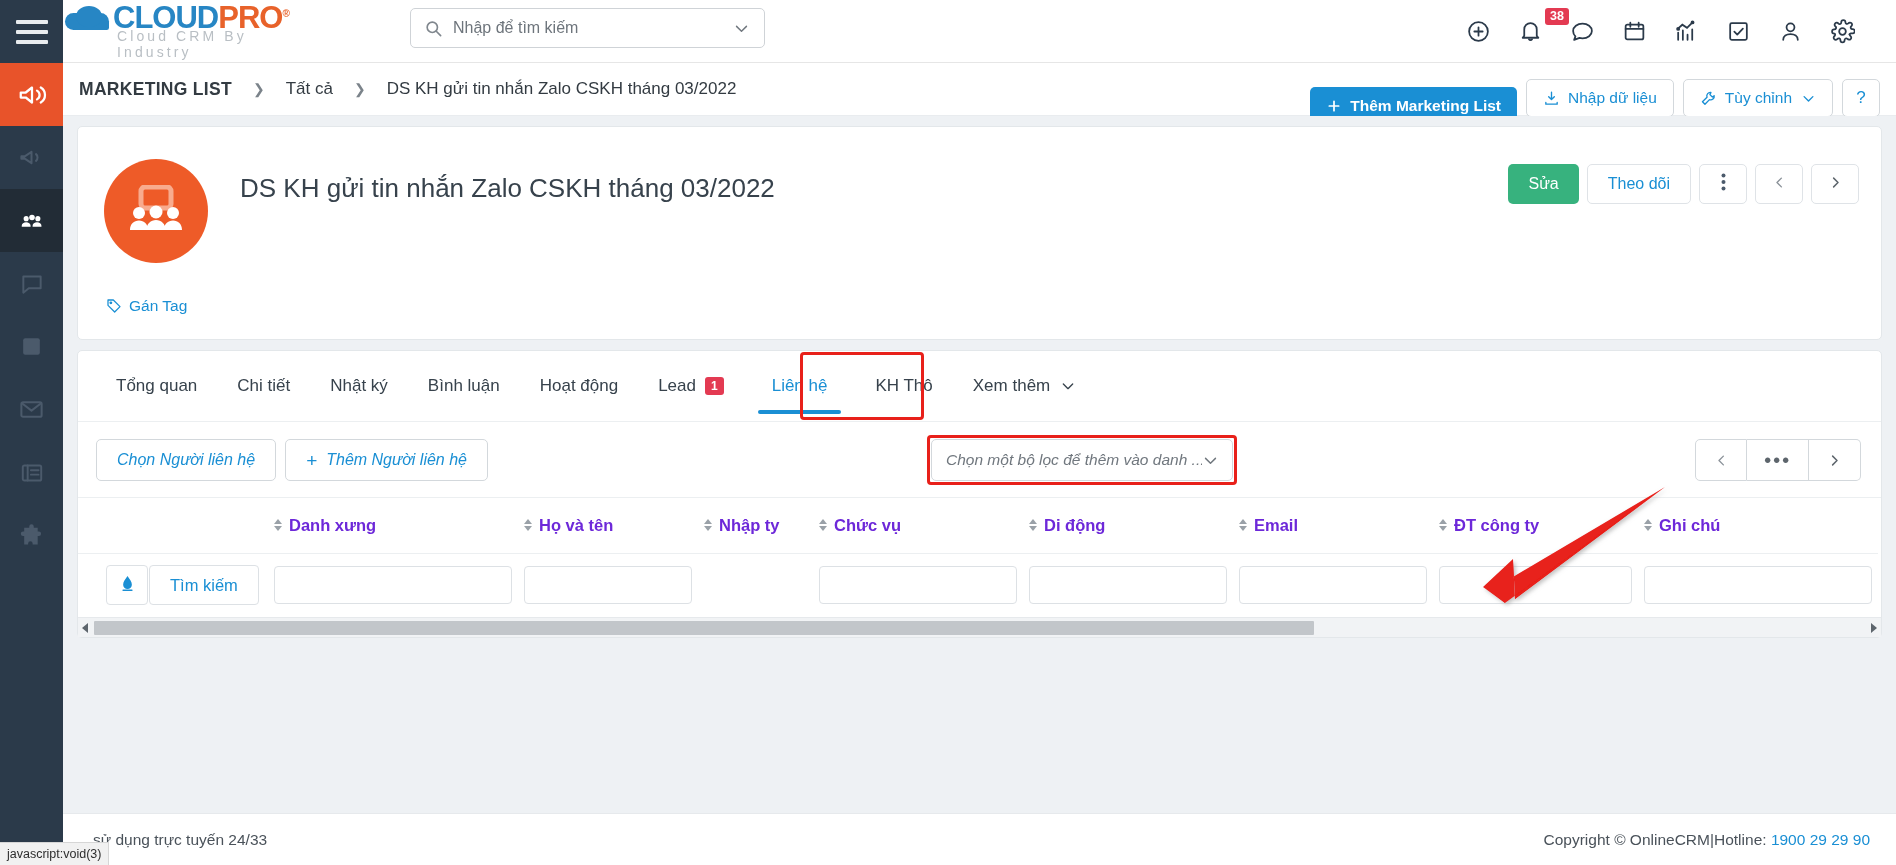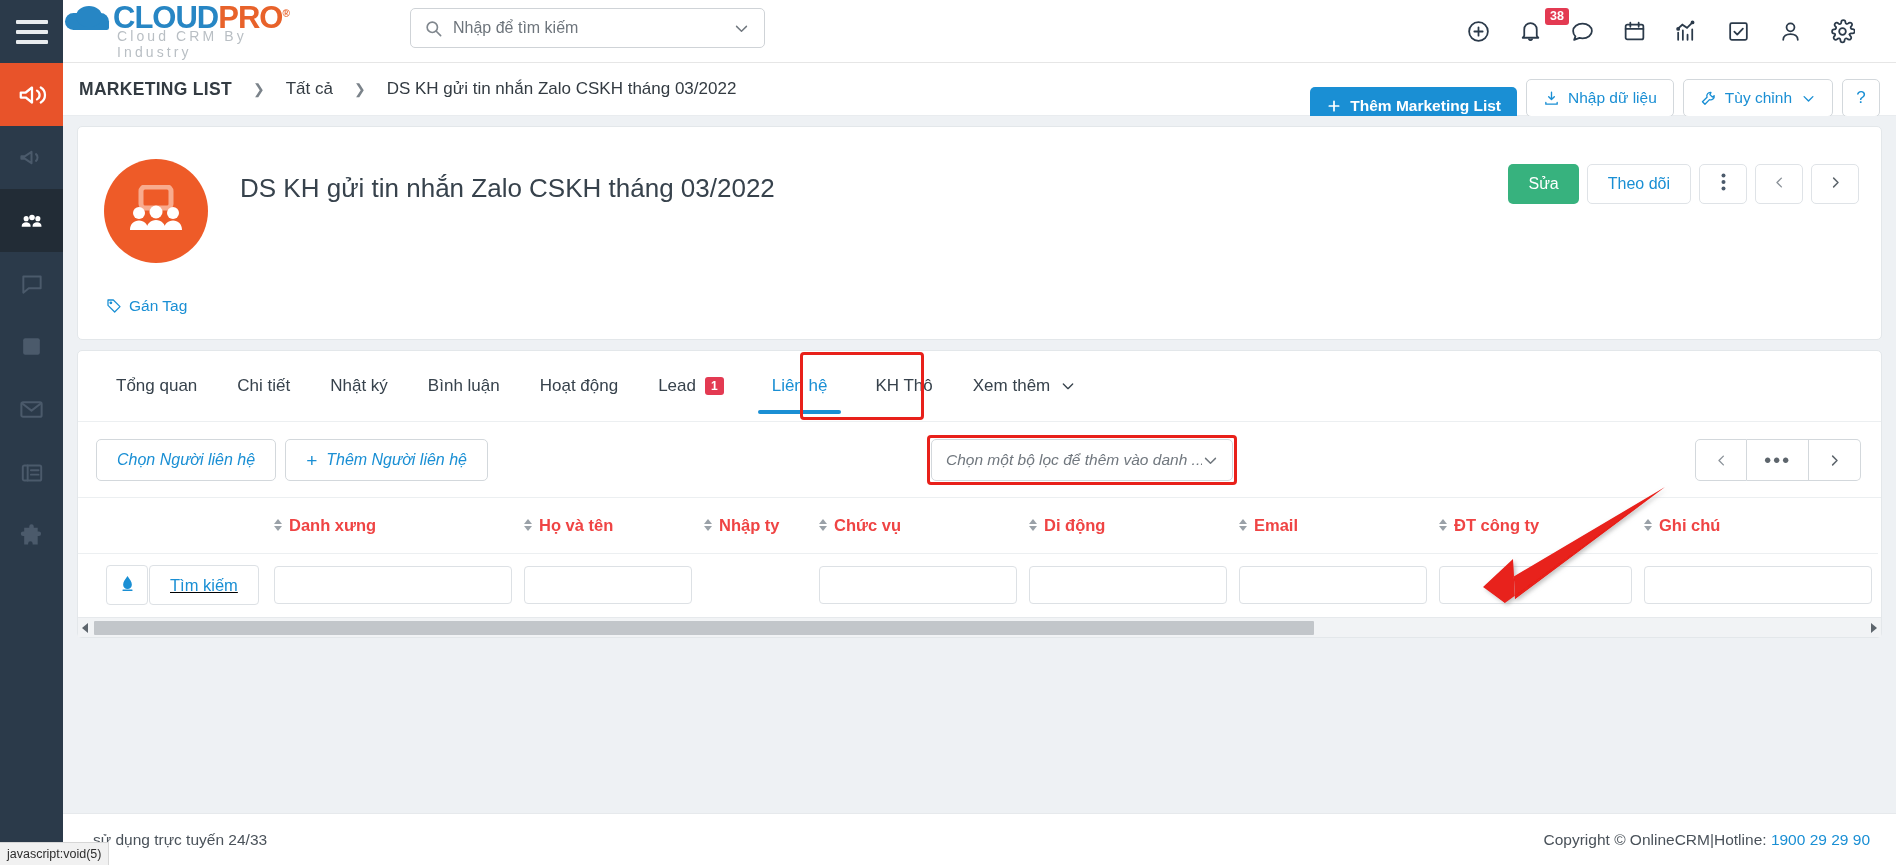--- a/index.html
+++ b/index.html
@@ -180,21 +180,21 @@
     display:flex; align-items:center; justify-content:center; color:#8b9299; cursor:pointer;
   }
   .pg-btn:first-child { border-radius: 5px 0 0 5px; }
   .pg-btn:last-child  { border-radius: 0 5px 5px 0; border-left:none; }
   .pg-btn.mid { border-left:none; min-width: 62px; font-size: 20px; letter-spacing:2px; color:#5d656c;}
 
   
   .tbl-wrap { border-top:1px solid #eceff1; position:relative; }
   table.grid { width: 1800px; border-collapse: collapse; }
   table.grid th {
-    height: 55px; font-size: 16.5px; color:#ef4444; font-weight: bold; text-align:center;
+    height: 55px; font-size: 16.5px; color:#6d28d9; font-weight: bold; text-align:center;
     border-bottom: 1px solid #eceff1; padding: 0 6px; white-space: nowrap;
   }
   .th-in { display:flex; align-items:center; }
   .sorter { display:inline-flex; flex-direction:column; margin-right: 7px; }
   .sorter i { display:block; width:0;height:0; border-left:4.5px solid transparent; border-right:4.5px solid transparent; }
   .sorter i.up { border-bottom: 5px solid #9aa1a8; margin-bottom:2px; }
   .sorter i.dn { border-top: 5px solid #9aa1a8; }
   table.grid td { height: 64px; padding: 0 6px; vertical-align: middle; }
   .fcell input {
     width: 100%; height: 38px; border:1px solid #dde1e5; border-radius:4px; outline:none;
@@ -645,21 +645,21 @@
                       <i class="dn"></i>
                     </span>
                 <span>Ghi chú</span>
                   </span>
               </th>
             </tr>
           </thead>
           <tbody>
             <tr>
               <td>
-                <div style="display:flex; gap:1px; padding-left:22px;text-decoration:underline;">
+                <div style="display:flex; gap:1px; padding-left:22px;">
                   <div class="erase-btn">
                     <span>
                       <svg width="19" height="19" viewBox="0 0 24 24" fill="#1a8fd4">
                           <path d="M12 2.5C9 7 6.5 10 6.5 13.2A5.5 5.5 0 0012 19a5.5 5.5 0 005.5-5.8C17.5 10 15 7 12 2.5z"></path>
                           <rect x="5.5" y="19.6" width="13" height="2" rx="1"></rect>
                         </svg>
                     </span>
                   </div>
                   <div class="search-btn">
                     <span>Tìm kiếm</span>
@@ -711,15 +711,15 @@
 
   <footer class="footer">
     <div class="foot-left">sử dụng trực tuyến 24/33</div>
     <div class="foot-right">
       <span>Copyright © OnlineCRM</span><span>|</span><span>Hotline:</span>
       <span class="hl">1900 29 29 90</span>
     </div>
   </footer>
 
   <div class="statusbar">
-    <span>javascript:void(5)</span>
+    <span>javascript:void(3)</span>
   </div>
 </div>
 
 </body></html>

